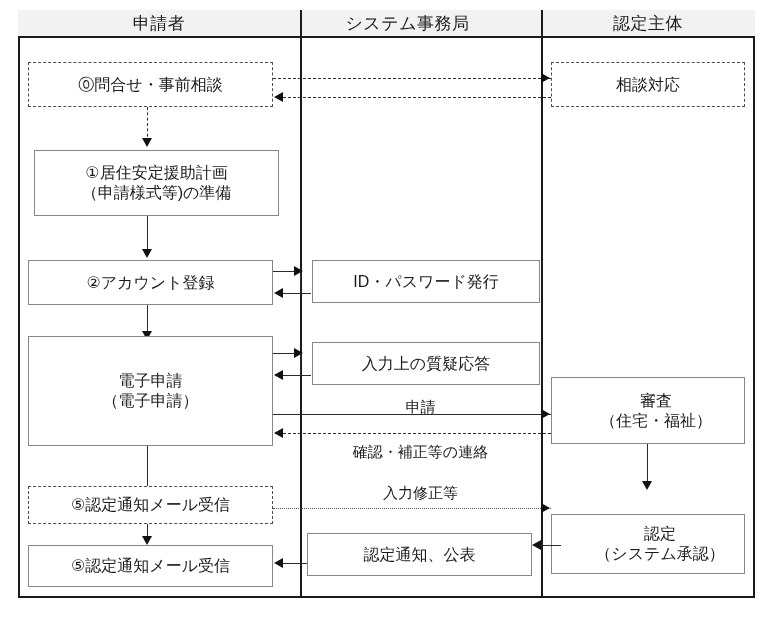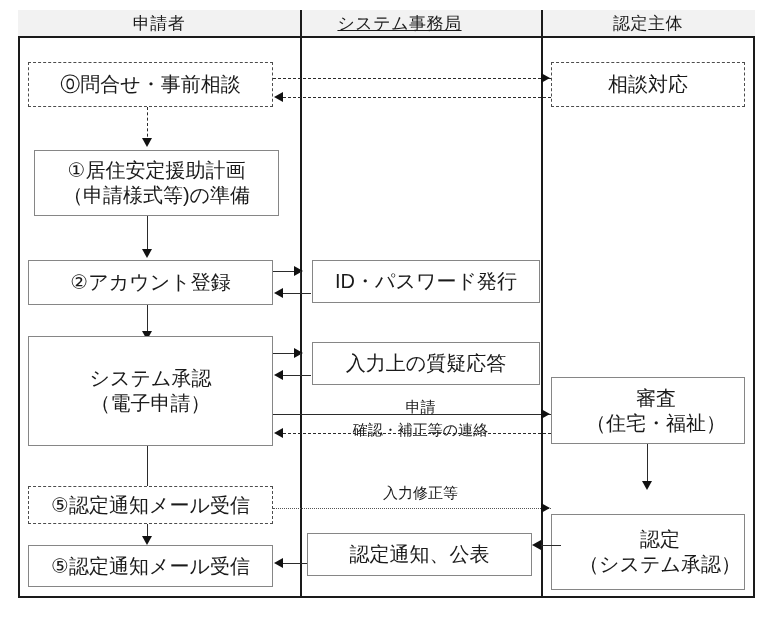--- a/index.html
+++ b/index.html
@@ -11,27 +11,27 @@
   .frame{position:absolute;left:18px;top:10px;width:737px;height:588px;
          border:2px solid #1a1a1a;box-sizing:border-box;}
   .hdr-band{position:absolute;left:18px;top:10px;width:737px;height:28px;
             background:#f2f2f2;border-bottom:2px solid #1a1a1a;box-sizing:border-box;}
   .vline{position:absolute;top:10px;width:0;height:588px;border-left:2px solid #1a1a1a;}
   .v1{left:300px;} .v2{left:541px;}
 
   .hdr{position:absolute;top:13px;height:22px;line-height:22px;text-align:center;
        font-size:17px;color:#1a1a1a;letter-spacing:.5px;}
   .hdr1{left:18px;width:282px;}
-  .hdr2{left:300px;width:199px;text-decoration:underline;}
+  .hdr2{left:308px;width:199px;}
   .hdr3{left:541px;width:214px;}
 
   
   .box{position:absolute;box-sizing:border-box;background:#ffffff;
        display:flex;align-items:center;justify-content:center;text-align:center;
-       font-size:20px;color:#1a1a1a;line-height:1.25;}
+       font-size:16px;color:#1a1a1a;line-height:1.25;}
   .solid{border:1.5px solid #868686;}
   .dashed{border:1.5px dashed #4d4d4d;}
 
   
   .lbl{position:absolute;font-size:15px;color:#1a1a1a;text-align:center;
        line-height:1.2;white-space:nowrap;}
 
   
   .ln{position:absolute;background:#2b2b2b;}
   .h{height:1.4px;} .v{width:1.4px;}
@@ -80,21 +80,21 @@
 
   <div class="box solid" style="left:28px;top:260px;width:245px;height:45px;">
     <span>②アカウント登録</span>
   </div>
 
   <div class="ln v" style="left:147px;top:305px;height:32px;"></div>
   <div class="ar ar-d" style="left:142px;top:331px;"></div>
 
   <div class="box solid" style="left:28px;top:336px;width:245px;height:110px;">
     <div>
-      <div>システム承認</div>
+      <div>電子申請</div>
       <div>（電子申請）</div>
     </div>
   </div>
 
   <div class="ln v" style="left:147px;top:446px;height:40px;"></div>
 
   <div class="box dashed" style="left:28px;top:486px;width:245px;height:38px;">
     <span>⑤認定通知メール受信</span>
   </div>
 
@@ -111,38 +111,38 @@
 
   <div class="box solid" style="left:312px;top:342px;width:228px;height:43px;">
     <span>入力上の質疑応答</span>
   </div>
 
   <div class="box solid" style="left:307px;top:533px;width:225px;height:43px;justify-content:center;">
     <span>認定通知、公表</span>
   </div>
 
   <div class="lbl" style="left:300px;top:398px;width:241px;">申請</div>
-  <div class="lbl" style="left:300px;top:421px;width:241px;">確認・補正等の連絡</div>
+  <div class="lbl" style="left:300px;top:443px;width:241px;">確認・補正等の連絡</div>
   <div class="lbl" style="left:300px;top:484px;width:241px;">入力修正等</div>
 
   <div class="box dashed" style="left:551px;top:62px;width:194px;height:45px;">
     <span>相談対応</span>
   </div>
 
   <div class="box solid" style="left:551px;top:377px;width:194px;height:67px;padding-left:16px;">
     <div>
       <div>審査</div>
       <div>（住宅・福祉）</div>
     </div>
   </div>
 
   <div class="ln v" style="left:647px;top:444px;height:42px;"></div>
   <div class="ar ar-d" style="left:642px;top:481px;"></div>
 
-  <div class="box solid" style="left:551px;top:514px;width:194px;height:76px;padding-left:24px;">
+  <div class="box solid" style="left:551px;top:514px;width:194px;height:60px;padding-left:24px;">
     <div>
       <div>認定</div>
       <div>（システム承認）</div>
     </div>
   </div>
 
   <div class="dash-v" style="left:273px;top:78px;height:1px;"></div>
   <div class="dash-h" style="left:273px;top:78px;width:278px;"></div>
   <div class="ar ar-r" style="left:541px;top:72.5px;"></div>
 

